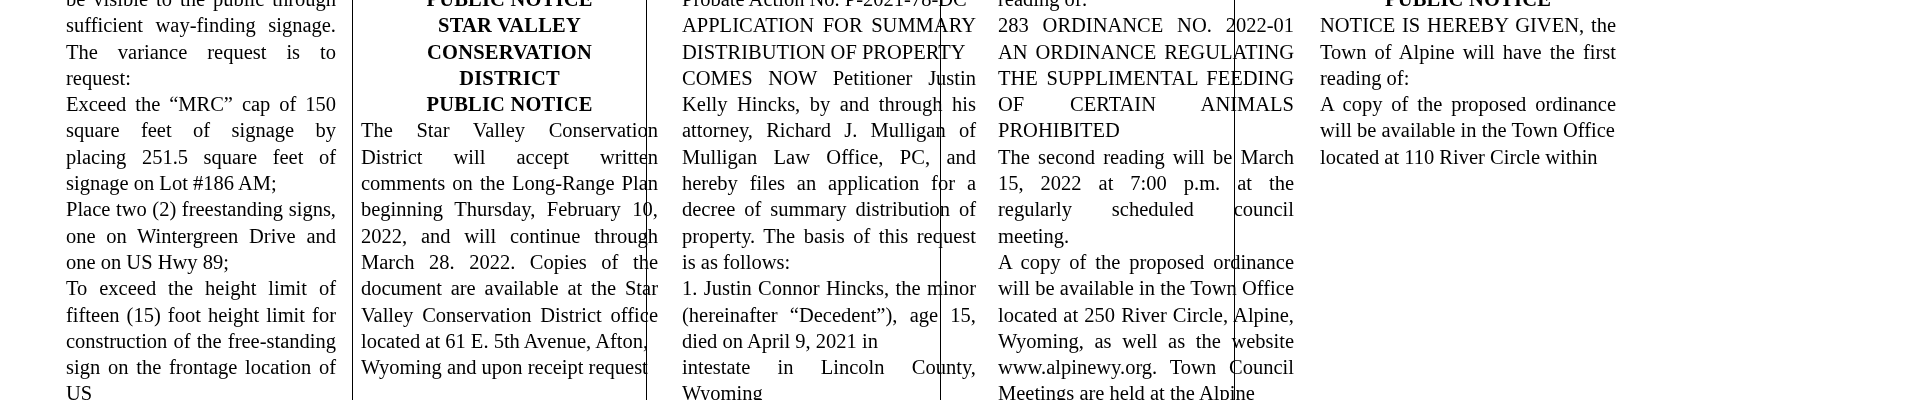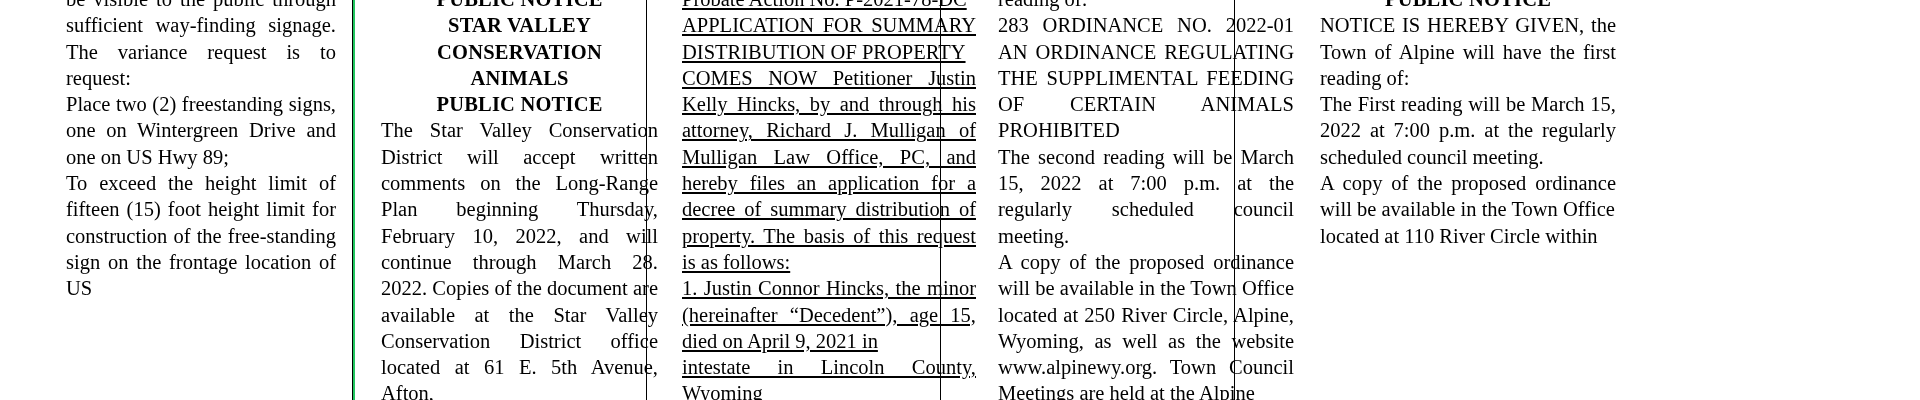--- a/index.html
+++ b/index.html
@@ -24,22 +24,22 @@
     flex-direction: row;
   }
   .column {
     position: relative;
     box-sizing: border-box;
     height: 400px;
     overflow: hidden;
     padding: 0 12px;
   }
   .col-0 { width: 352px; padding-left: 66px; padding-right: 16px; }
-  .col-1 { width: 318px; padding-left: 26px; padding-right: 12px; border-left: 3px solid #22c55e; font-family: Liberation Serif, serif; }
-  .col-2 { width: 318px; padding-left: 12px; padding-right: 12px; text-decoration: underline; }
+  .col-1 { width: 318px; padding-left: 8px; padding-right: 12px; border-left: 1px solid #22c55e; font-family: Liberation Serif, serif; }
+  .col-2 { width: 318px; padding-left: 12px; padding-right: 12px; }
   .col-3 { width: 318px; padding-left: 10px; padding-right: 12px; }
   .col-4 { width: 340px; padding-left: 14px; padding-right: 30px; }
 
   .rule {
     position: absolute;
     top: 0;
     bottom: 0;
     width: 1px;
     background: #000;
   }
@@ -71,31 +71,32 @@
   }
 </style>
 </head>
 <body>
 
 <div class="page">
 
   <div class="column col-0">
     <div class="col-inner">
       <p class="partial-top">be visible to the public through sufficient way-finding signage. The variance request is to request:</p>
+      <p>Exceed the “MRC” cap of 150 square feet of signage by placing 251.5 square feet of signage on Lot #186 AM;</p>
       <p>Place two (2) freestanding signs, one on Wintergreen Drive and one on US Hwy 89;</p>
       <p>To exceed the height limit of fifteen (15) foot height limit for construction of the free-standing sign on the frontage location of US</p>
 
     </div>
   </div>
 
   <div class="column col-1">
     <div class="col-inner">
       <p class="heading partial-top">PUBLIC NOTICE</p>
       <p class="heading">STAR VALLEY CONSERVATION</p>
-      <p class="heading">ANIMALS</p>
+      <p class="heading">DISTRICT</p>
       <p class="heading">PUBLIC NOTICE</p>
       <p>The Star Valley Conservation District will accept written comments on the Long-Range Plan beginning Thursday, February 10, 2022, and will continue through March 28. 2022.  Copies of the document are available at the Star Valley Conservation District office located at 61 E. 5th Avenue, Afton,</p>
       <p>Wyoming and upon receipt request</p>
     </div>
   </div>
 
   <div class="column col-2">
     <div class="col-inner">
       <p class="partial-top">Probate Action No. P-2021-78-DC</p>
       <p>APPLICATION FOR SUMMARY DISTRIBUTION OF PROPERTY</p>
@@ -112,21 +113,20 @@
       <p>The second reading will be March 15, 2022 at 7:00 p.m. at the regularly scheduled council meeting.</p>
       <p>A copy of the proposed ordinance will be available in the Town Office located at 250 River Circle, Alpine, Wyoming, as well as the website www.alpinewy.org.  Town Council Meetings are held at the Alpine</p>
 
     </div>
   </div>
 
   <div class="column col-4">
     <div class="col-inner">
       <p class="heading partial-top">PUBLIC NOTICE</p>
       <p>NOTICE IS HEREBY GIVEN, the Town of Alpine will have the first reading of:</p>
-      <p>The First reading will be March 15, 2022 at 7:00 p.m. at the regularly scheduled council meeting.</p>
       <p>A copy of the proposed ordinance will be available in the Town Office</p>
       <p>located at 110 River Circle within</p>
     </div>
   </div>
 
   <div class="rule" style="left: 352px;"></div>
   <div class="rule" style="left: 646px;"></div>
   <div class="rule" style="left: 940px;"></div>
   <div class="rule" style="left: 1234px;"></div>
 

